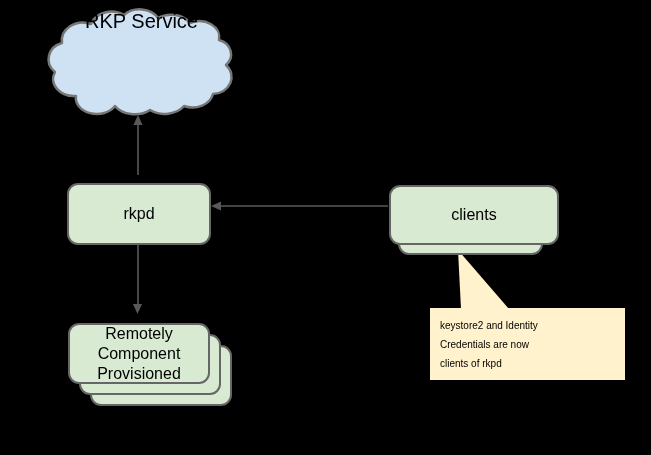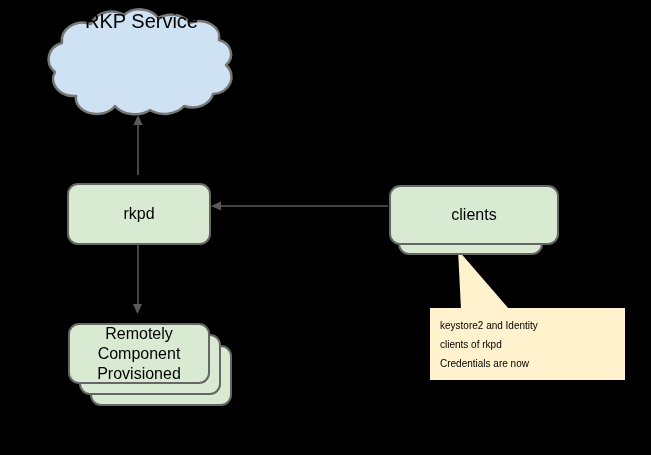--- a/index.html
+++ b/index.html
@@ -100,17 +100,17 @@
   <div class="node" id="rpc-box-front">
     <div class="node-label multiline">
       <span>Remotely</span>
       <span>Component</span>
       <span>Provisioned</span>
     </div>
   </div>
 
   <div class="callout">
     <div>keystore2 and Identity</div>
+    <div>Credentials are now</div>
     <div>clients of rkpd</div>
-    <div>Credentials are now</div>
   </div>
 
 </div>
 
 </body></html>

